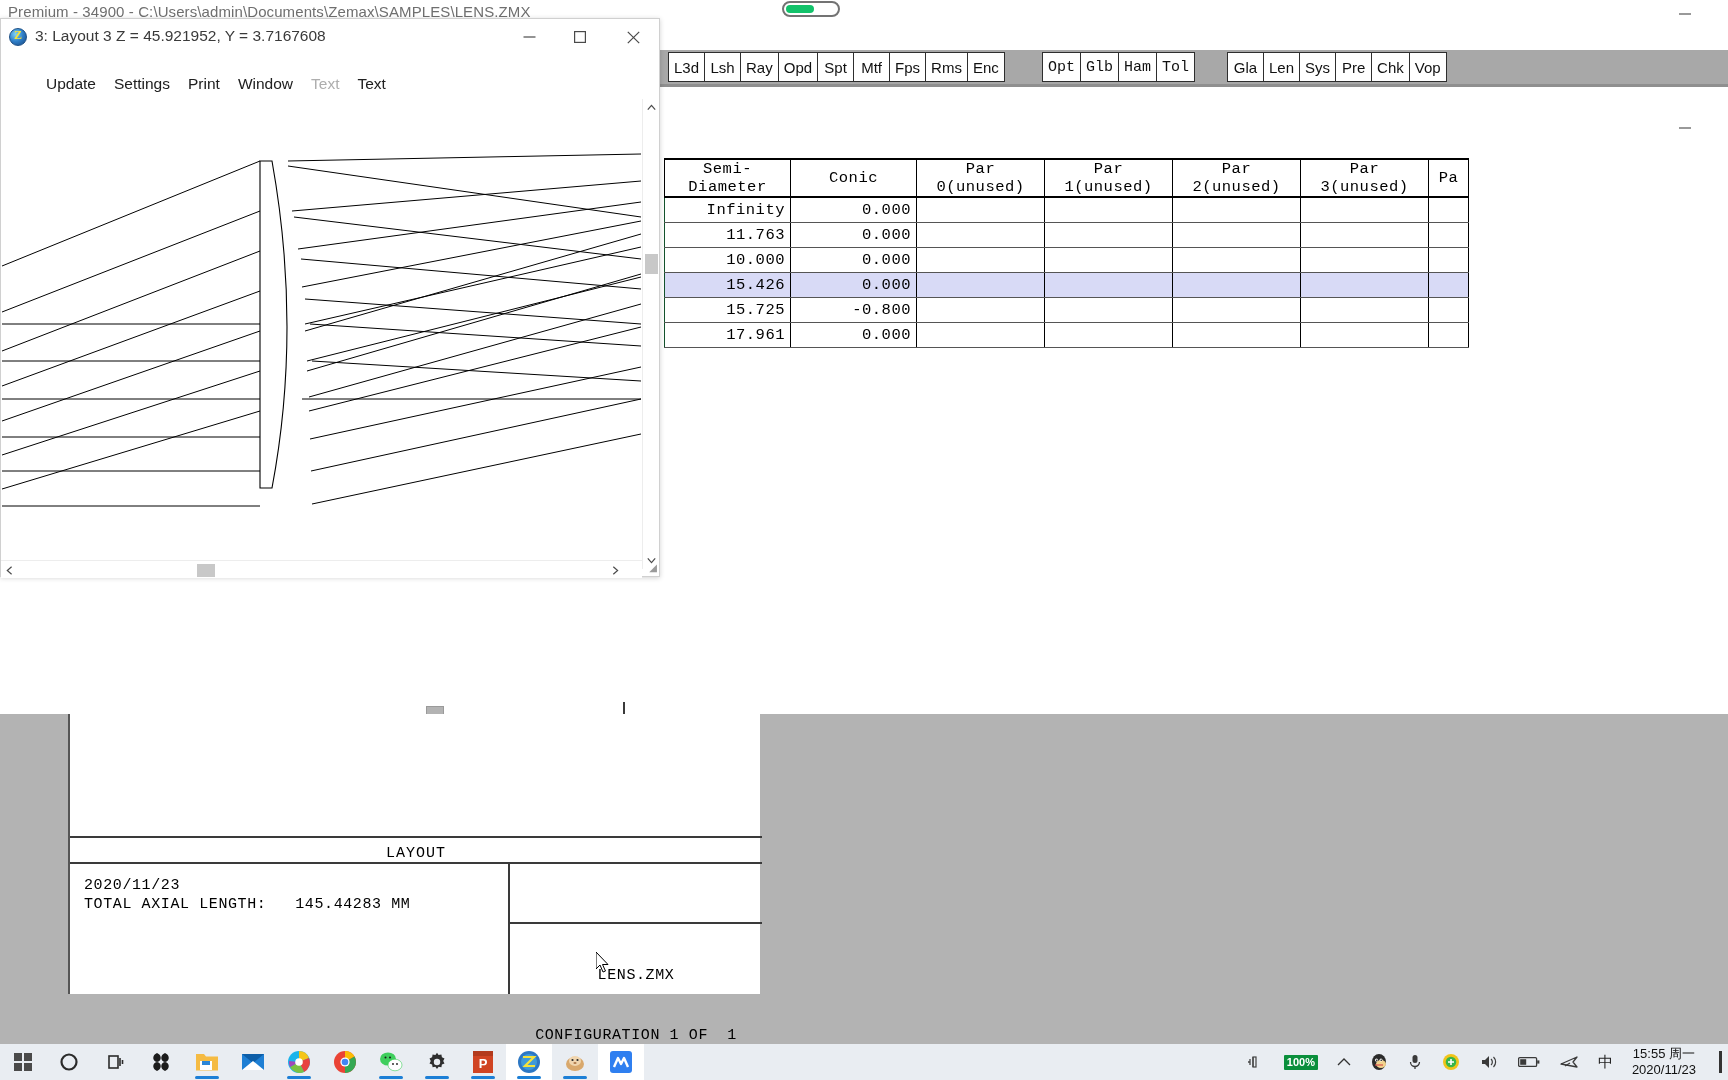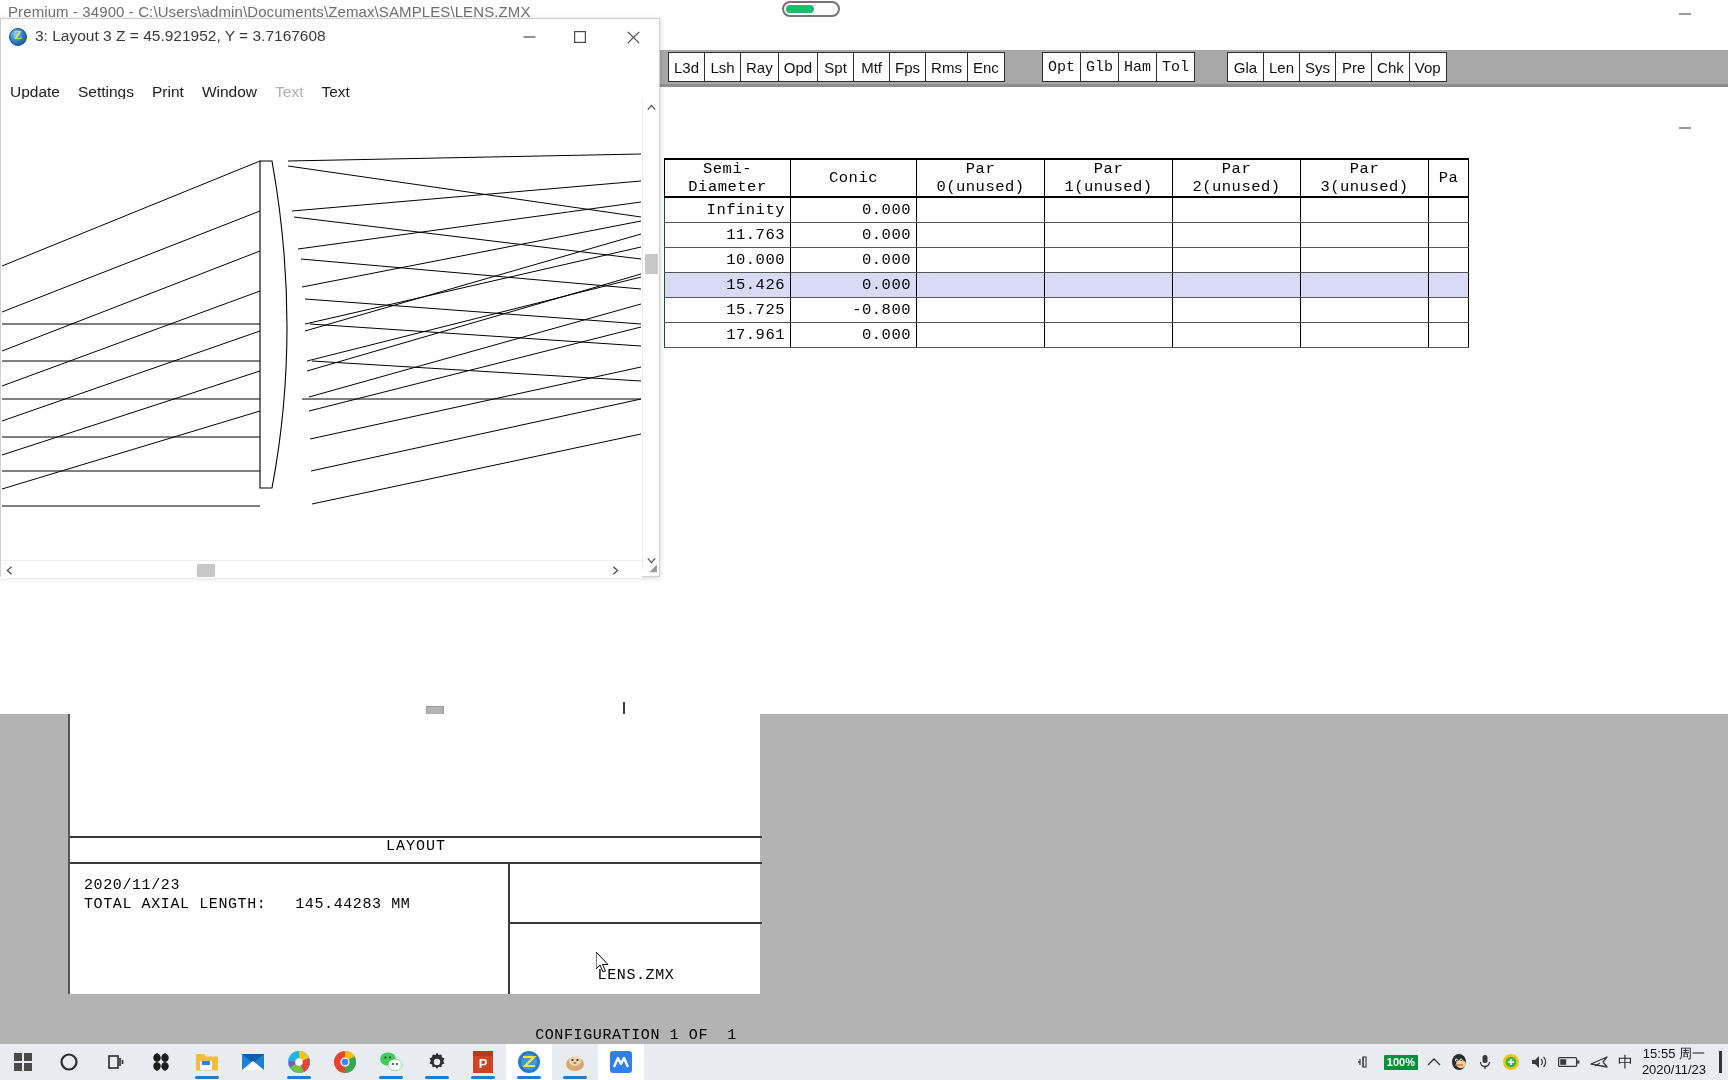--- a/index.html
+++ b/index.html
@@ -143,21 +143,21 @@
     position: absolute; left: 68px; top: 714px; width: 692px; height: 280px;
     background: #ffffff; border-left: 2px solid #555;
   }
   .report-inner-top {
     position: absolute; left: 0; top: 0; width: 692px; height: 124px;
     border-bottom: 2px solid #3a3a3a;
   }
   .report-band {
     position: absolute; left: 0; top: 124px; width: 692px; height: 26px;
     border-bottom: 2px solid #3a3a3a;
-    display: flex; align-items: flex-start; justify-content: center;
+    display: flex; align-items: flex-end; justify-content: center;
   }
   .mono-draw {
     font-family: "Liberation Mono", monospace;
     font-size: 15px; color: #000; letter-spacing: 1px;
   }
   .report-body {
     position: absolute; left: 0; top: 150px; width: 692px; height: 130px;
   }
   .report-body-left {
     position: absolute; left: 0; top: 0; width: 440px; height: 130px;
@@ -215,22 +215,22 @@
     font-size: 15.5px; color: #3a3a3a; white-space: nowrap;
   }
   .cw-ctrl {
     position: absolute; top: 0; width: 46px; height: 36px;
     display: flex; align-items: center; justify-content: center;
     color: #4a4a4a;
   }
   .cw-ctrl svg { display: block; }
 
   .cw-menubar {
-    position: absolute; left: 0; top: 64px; width: 658px; height: 30px;
-    display: flex; 
+    position: absolute; left: 0; top: 50px; width: 658px; height: 30px;
+    display: flex; align-items: center; padding-left: 36px;
   }
   .cw-menu-item {
     font-size: 15.5px; color: #202020; padding: 0 9px; white-space: nowrap;
   }
   .cw-menu-item.disabled { color: #aeaeae; }
 
   .cw-canvas {
     position: absolute; left: 1px; top: 80px; width: 639px; height: 470px;
     background: #ffffff; overflow: hidden;
   }
@@ -279,21 +279,21 @@
     width: 46px; height: 36px; position: relative;
     display: flex; align-items: center; justify-content: center;
   }
   .tb-icon.active { background: #ffffff; }
   .tb-icon .underline {
     position: absolute; bottom: 1px; left: 11px; width: 24px; height: 3px;
     background: #1c7fd6; border-radius: 2px;
   }
   .tray {
     position: absolute; right: 6px; top: 0; height: 36px;
-    display: flex; align-items: center; gap: 9px;
+    display: flex; align-items: center; gap: 19px;
   }
   .tray-item { display:flex; align-items:center; justify-content:center; }
   .battery-badge {
     display: inline-flex; align-items: center; justify-content: center;
     background: #0a8f3c; color: #ffffff;
     font-size: 11px; font-weight: bold;
     width: 34px; height: 15px; border-radius: 1px;
   }
   .clock {
     font-size: 13px; color: #111; line-height: 16px; text-align: center;

